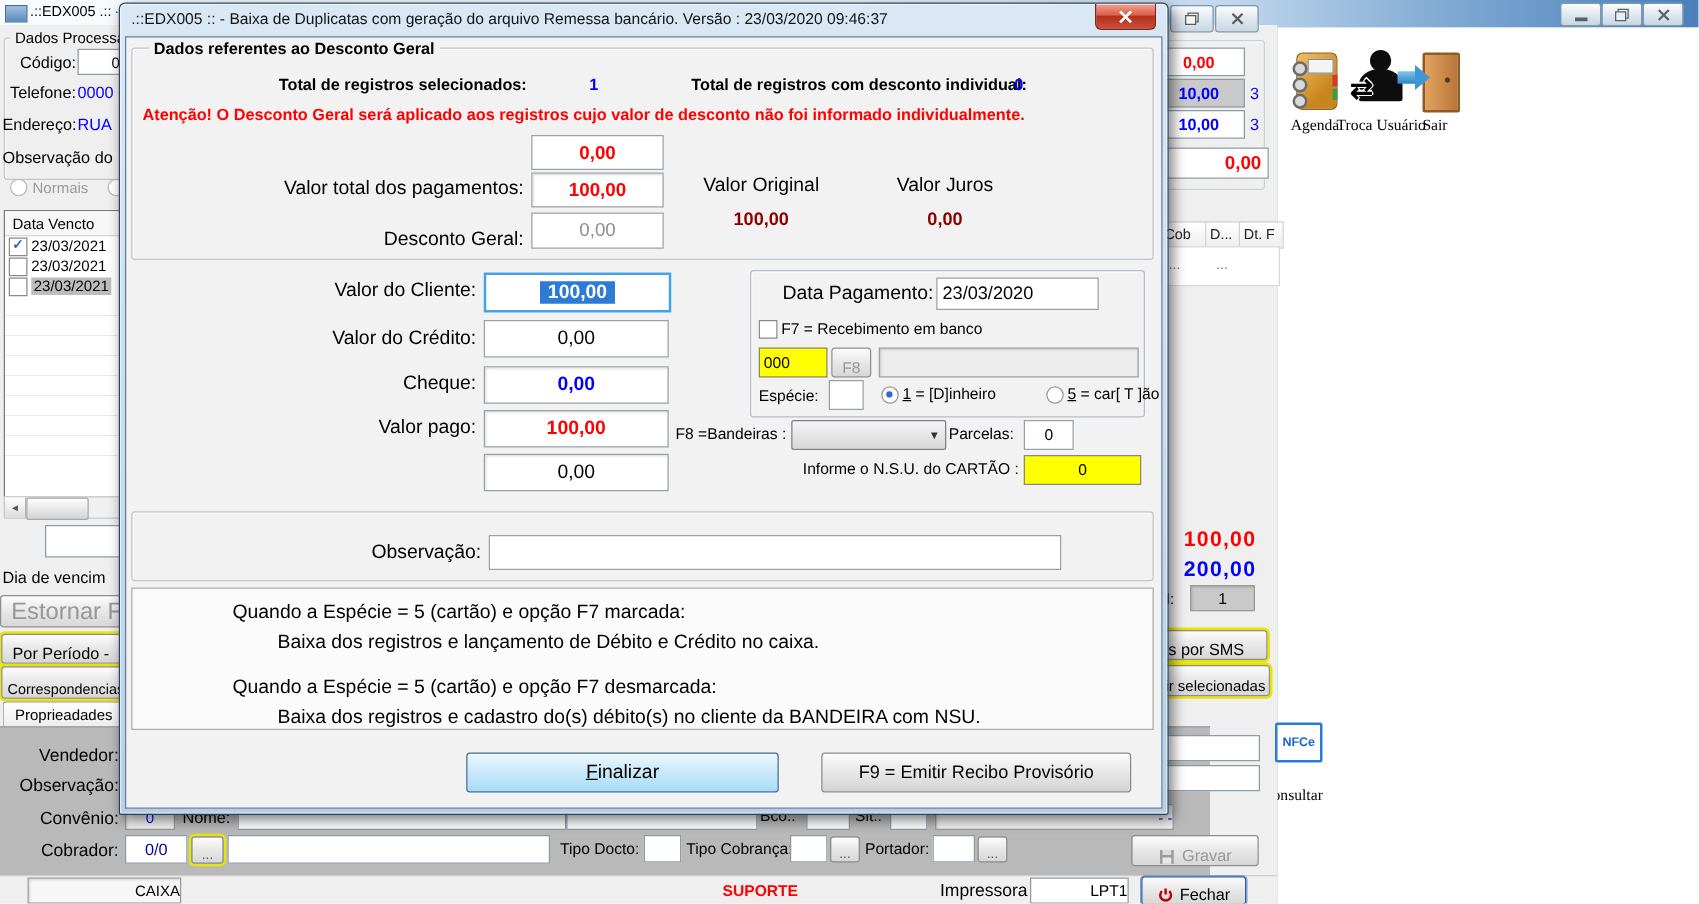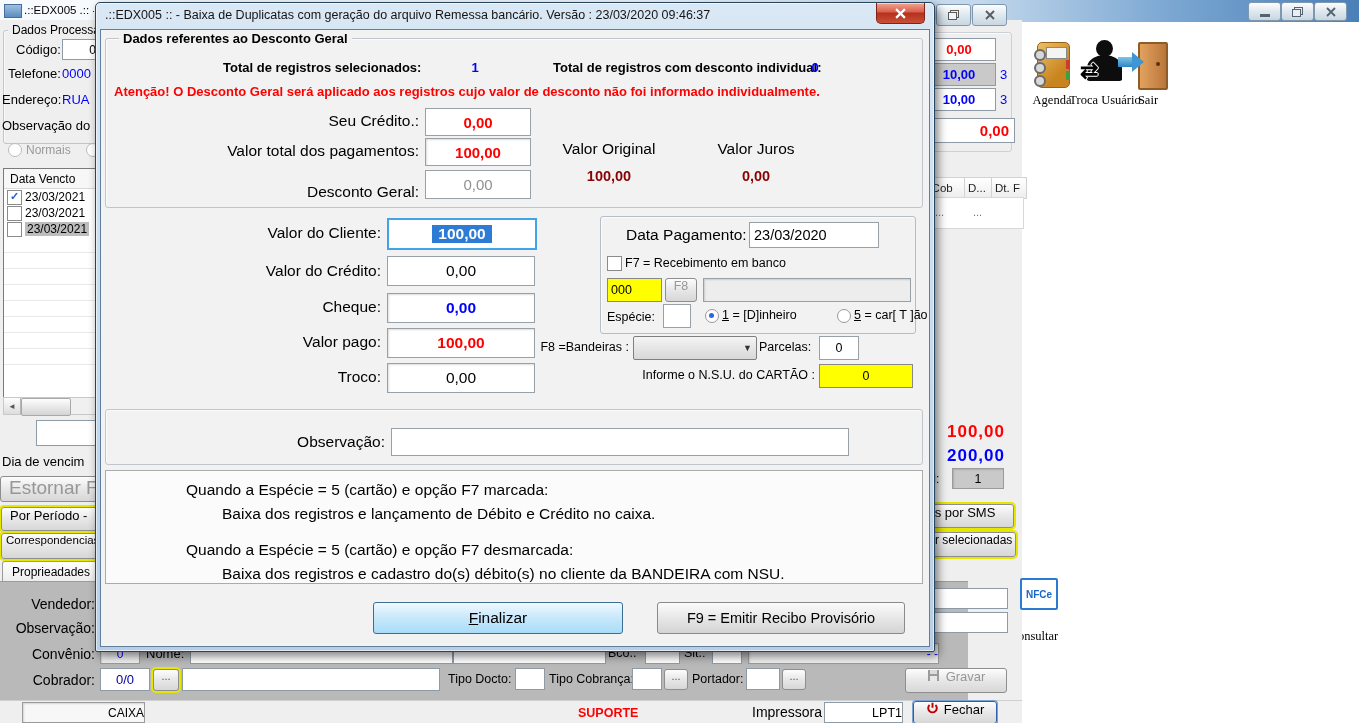--- a/index.html
+++ b/index.html
@@ -20,21 +20,21 @@
   .win-vborder{left:1014px;top:20px;width:8px;height:703px;
     background:linear-gradient(90deg,#9ab6d4,#dbe7f2 40%,#9ab6d4)}
   .icon-label{position:absolute;font-family:"Liberation Serif",serif;font-size:12.5px;text-align:center}
 
   
   .bgwin{left:0;top:20px;width:1022px;height:703px;background:#efefef;z-index:1}
   .field{position:absolute;background:#fff;border:1px solid #8e9ba6;display:flex;align-items:center;justify-content:center;overflow:hidden}
   .field.fl{justify-content:flex-end;padding-left:3px}
   .field.fr{justify-content:flex-end;padding-right:5px}
   .sunk{background:#f0f0f0;border:1px solid #9a9a9a;box-shadow:inset 1px 1px 2px rgba(0,0,0,.14)}
-  .btn{position:absolute;display:flex;align-items:flex-start;justify-content:center;
+  .btn{position:absolute;display:flex;align-items:flex-end;justify-content:center;
        background:linear-gradient(#fdfdfd,#e9e9e9 45%,#d7d7d7);border:1px solid #8e8e8e;border-radius:3px;overflow:hidden}
   .yl{box-shadow:0 0 0 2px #e6e600}
   .dis{color:#979797}
   .groupbox{position:absolute;border:1px solid #c0c6cc;border-radius:3px;box-shadow:inset 1px 1px 0 rgba(255,255,255,.7)}
   .legend{position:absolute;padding:0 4px;background:#efefef}
   .cb{position:absolute;width:13px;height:13px;background:#fff;border:1px solid #8b8b8b;
       font-size:11px;line-height:11px;text-align:center;color:#2b5fd9;font-weight:bold}
   .radio{position:absolute;width:12px;height:12px;border:1px solid #9a9a9a;border-radius:50%;background:#fff}
   .radio.sel::after{content:"";position:absolute;left:3px;top:3px;width:5px;height:5px;border-radius:50%;background:#2e66e0}
   .radio.disab{border-color:#bcbcbc}
@@ -314,21 +314,20 @@
 
       <div class="groupbox" style="left:4px;top:8px;width:816px;height:168px;border-color:#c0c6cc"></div>
       <span class="legend t bold" style="left:18px;top:1px;font-size:13px">Dados referentes ao Desconto Geral</span>
 
       <span class="abs t bold" style="left:122px;top:30px;font-size:13px">Total de registros selecionados:</span>
       <span class="abs t bold blue center" style="left:364px;top:30px;width:20px;font-size:13px">1</span>
       <span class="abs t bold" style="left:452px;top:30px;font-size:13px">Total de registros com desconto individual:</span>
       <span class="abs t bold blue center" style="left:704px;top:30px;width:20px;font-size:13px">0</span>
       <span class="abs t bold" style="left:13px;top:54px;font-size:13px;color:#ff0000">Atenção! O Desconto Geral será aplicado aos registros cujo valor de desconto não foi informado individualmente.</span>
 
-      <span class="lbl15 t right" style="left:60px;top:82px;width:258px">Seu Crédito.:</span>
       <div class="dfield" style="left:324px;top:78px;width:104px;height:26px;font-size:15px">
           <span class="red bold">0,00</span>
         </div>
 
       <span class="lbl15 t right" style="left:60px;top:112px;width:258px">Valor total dos pagamentos:</span>
       <div class="dfield sunk" style="left:324px;top:108px;width:104px;height:26px;font-size:15px">
           <span class="red bold">100,00</span>
         </div>
 
       <span class="lbl15 t right" style="left:60px;top:153px;width:258px">Desconto Geral:</span>
@@ -354,21 +353,20 @@
       <span class="lbl15 t right" style="left:40px;top:268px;width:240px">Cheque:</span>
       <div class="dfield sunk" style="left:286px;top:263px;width:146px;height:28px;font-size:15.5px">
           <span class="blue bold">0,00</span>
         </div>
 
       <span class="lbl15 t right" style="left:40px;top:303px;width:240px">Valor pago:</span>
       <div class="dfield sunk" style="left:286px;top:298px;width:146px;height:28px;font-size:15.5px">
           <span class="red bold">100,00</span>
         </div>
 
-      <span class="lbl15 t right" style="left:40px;top:338px;width:240px">Troco:</span>
       <div class="dfield sunk" style="left:286px;top:333px;width:146px;height:28px;font-size:15.5px">
           <span>0,00</span>
         </div>
 
       <div class="groupbox" style="left:499px;top:186px;width:314px;height:116px;border-color:#b5bdc6"></div>
       <span class="lbl15 t" style="left:525px;top:196px">Data Pagamento:</span>
       <div class="dfield fl" style="left:648px;top:192px;width:124px;height:24px;font-size:14.5px;justify-content:flex-start;padding-left:4px">
           <span>23/03/2020</span>
         </div>
       <span class="cb" style="left:506px;top:226px;background:#fff"></span>

